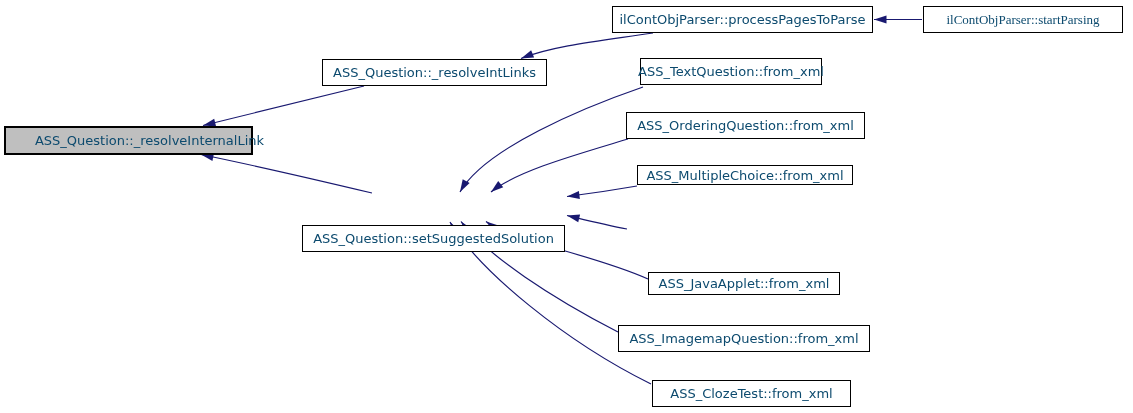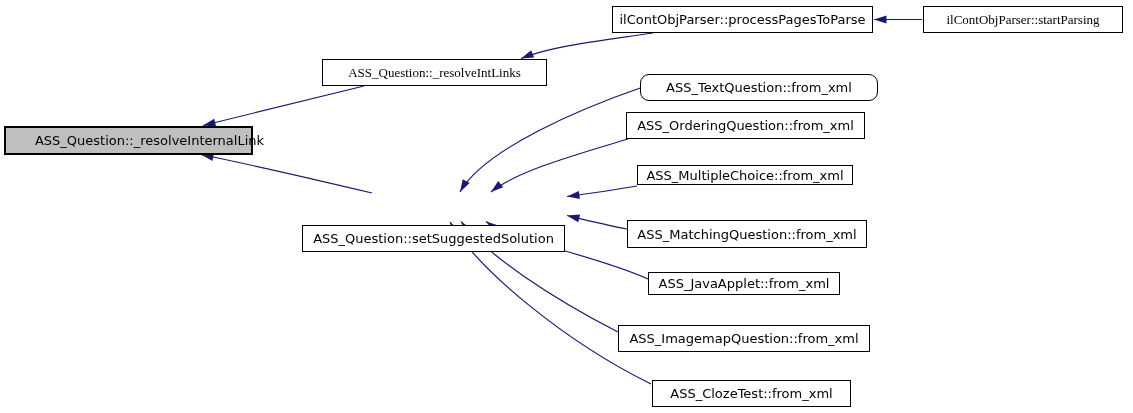--- a/index.html
+++ b/index.html
@@ -21,21 +21,21 @@
     top: 0;
     width: 1133px;
     height: 413px;
     pointer-events: none;
   }
   .node {
     position: absolute;
     box-sizing: border-box;
     border: 1px solid #000000;
     background: #ffffff;
-    color: #000000;
+    color: #0c4a6e;
     font-size: 13px;
     display: flex;
     align-items: center;
     justify-content: center;
     white-space: nowrap;
     cursor: pointer;
   }
   .node.highlight {
     border: 2px solid #000000;
     background: #bfbfbf;
@@ -64,35 +64,34 @@
       <path d="M 637 186 C 614 190 595 193 567 196.5" marker-end="url(#arrow)"></path>
       <path d="M 627 229 C 606 225 590 221 567 215.5" marker-end="url(#arrow)"></path>
       <path d="M 648 279 C 590 253 516 243 486 221.5" marker-end="url(#arrow)"></path>
       <path d="M 618 332 C 552 298 488 256 461 221.5" marker-end="url(#arrow)"></path>
       <path d="M 651 384 C 566 342 479 271 450 222" marker-end="url(#arrow)"></path>
     </g>
   </svg>
 
   <div class="node highlight" style="left:4px; top:126px; width:249px; height:29px;">ASS_Question::_resolveInternalLink</div>
 
-  <div class="node" style="left:322px; top:59px; width:225px; height:27px;font-family:Liberation Serif, serif;">ASS_Question::_resolveIntLinks</div>
+  <div class="node" style="left:322px; top:59px; width:225px; height:27px;">ASS_Question::_resolveIntLinks</div>
 
   <div class="node" style="left:612px; top:6px; width:261px; height:27px;">ilContObjParser::processPagesToParse</div>
 
   <div class="node" style="left:923px; top:6px; width:200px; height:27px;font-family:Liberation Serif, serif;">ilContObjParser::startParsing</div>
 
   <div class="node" style="left:302px; top:193px; width:263px; height:27px;margin-top:32px;">ASS_Question::setSuggestedSolution</div>
 
-  <div class="node" style="left:640px; top:74px; width:238px; height:27px;border-radius:9px;">ASS_TextQuestion::from_xml</div>
+  <div class="node" style="left:640px; top:58px; width:182px; height:27px;">ASS_TextQuestion::from_xml</div>
 
   <div class="node" style="left:626px; top:112px; width:239px; height:27px;">ASS_OrderingQuestion::from_xml</div>
 
   <div class="node" style="left:637px; top:165px; width:216px; height:20px;">ASS_MultipleChoice::from_xml</div>
 
-  <div class="node" style="left:627px; top:220px; width:240px; height:28px;">ASS_MatchingQuestion::from_xml</div>
 
   <div class="node" style="left:648px; top:272px; width:192px; height:23px;">ASS_JavaApplet::from_xml</div>
 
   <div class="node" style="left:618px; top:325px; width:252px; height:27px;">ASS_ImagemapQuestion::from_xml</div>
 
   <div class="node" style="left:652px; top:380px; width:199px; height:27px;">ASS_ClozeTest::from_xml</div>
 
 </div>
 
 </body></html>

